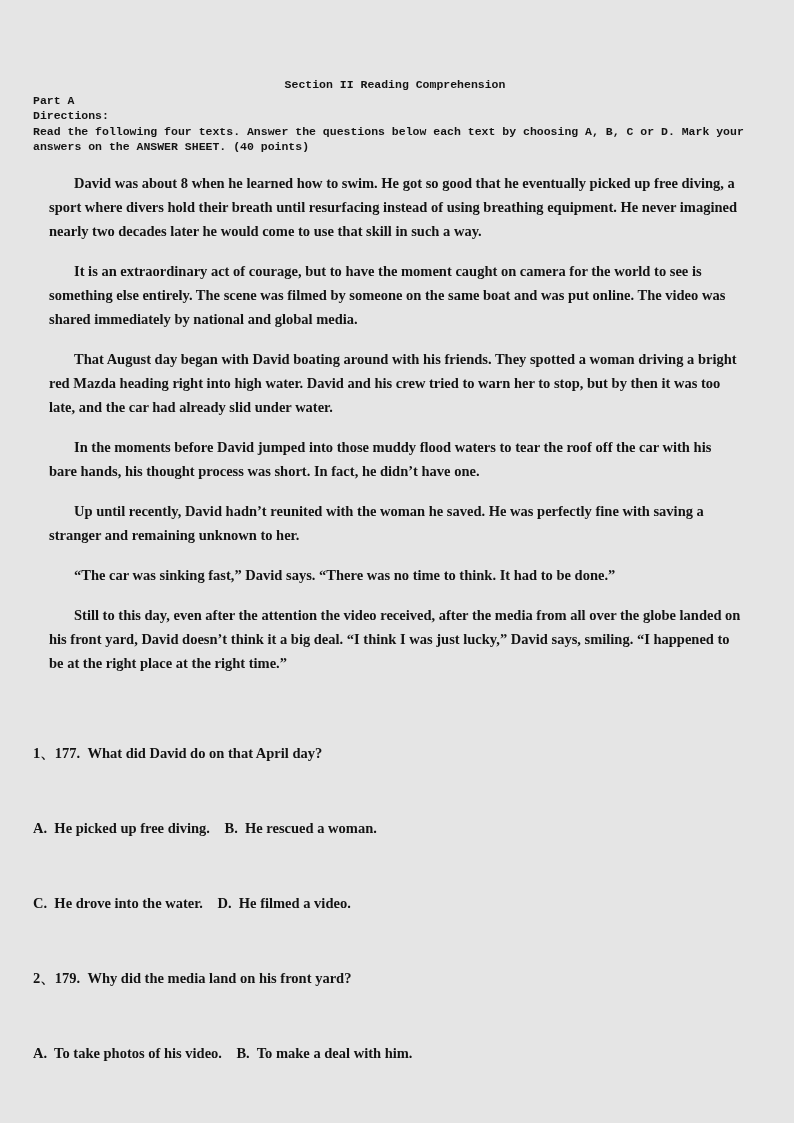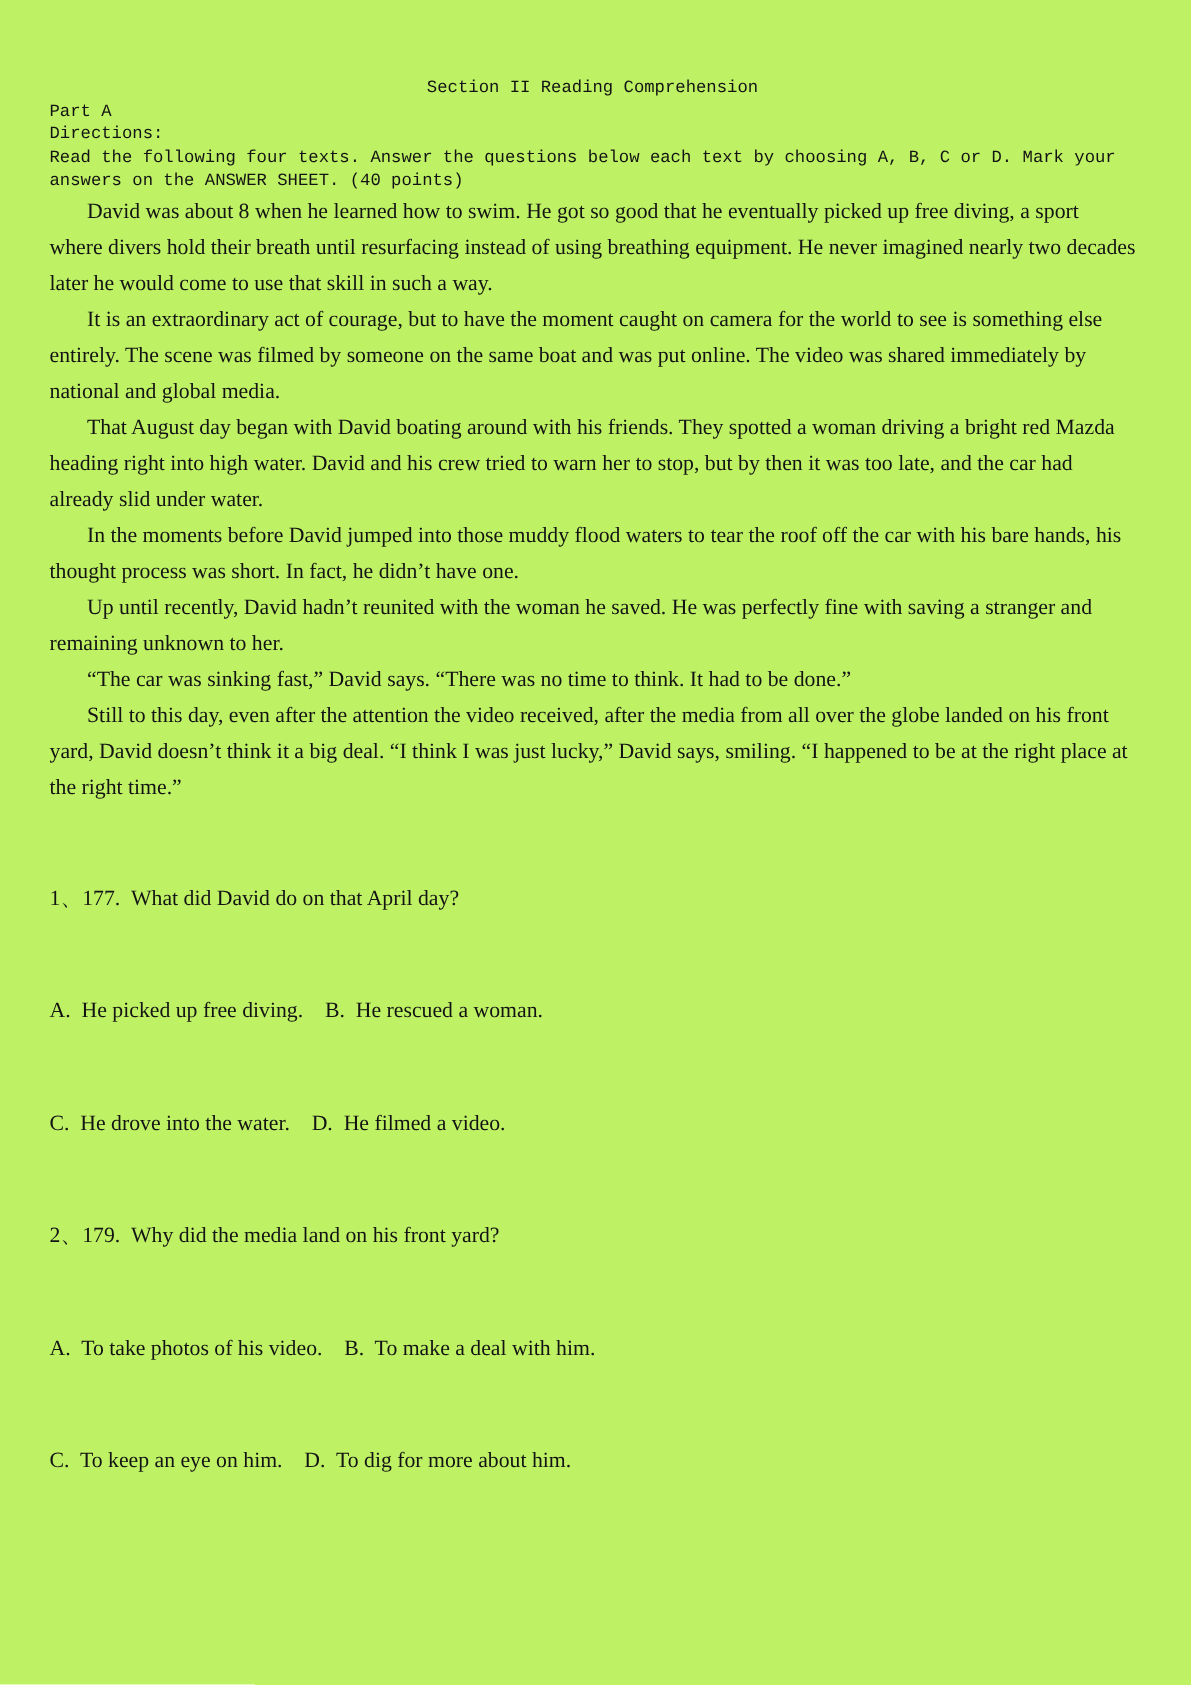--- a/index.html
+++ b/index.html
@@ -5,42 +5,43 @@
   html, body {
     margin: 0;
     padding: 0;
     background: #ffffff;
   }
   .page {
     position: relative;
     width: 794px;
     height: 1123px;
     margin: 0 auto;
-    background: #bef264;
+    background: #e5e5e5;
     color: #131313;
     box-sizing: border-box;
-    padding: 51px 37px 0 33px;
+    padding: 77px 37px 0 33px;
     overflow: hidden;
     font-family: "Liberation Serif", serif;
+    font-weight: bold;
   }
   .mono {
     font-family: "Liberation Mono", "DejaVu Sans Mono", monospace;
     font-size: 11.5px;
     line-height: 15.5px;
     letter-spacing: 0;
   }
   .center {
     text-align: center;
   }
   .body-text {
     font-size: 14.5px;
     line-height: 24px;
   }
   .body-text p {
-    margin: 0;
+    margin: 16px;
     text-indent: 25px;
   }
   .questions {
     font-size: 14.5px;
     line-height: 25px;
     white-space: pre-wrap;
   }
   .questions .q-line {
     margin: 0;
   }

